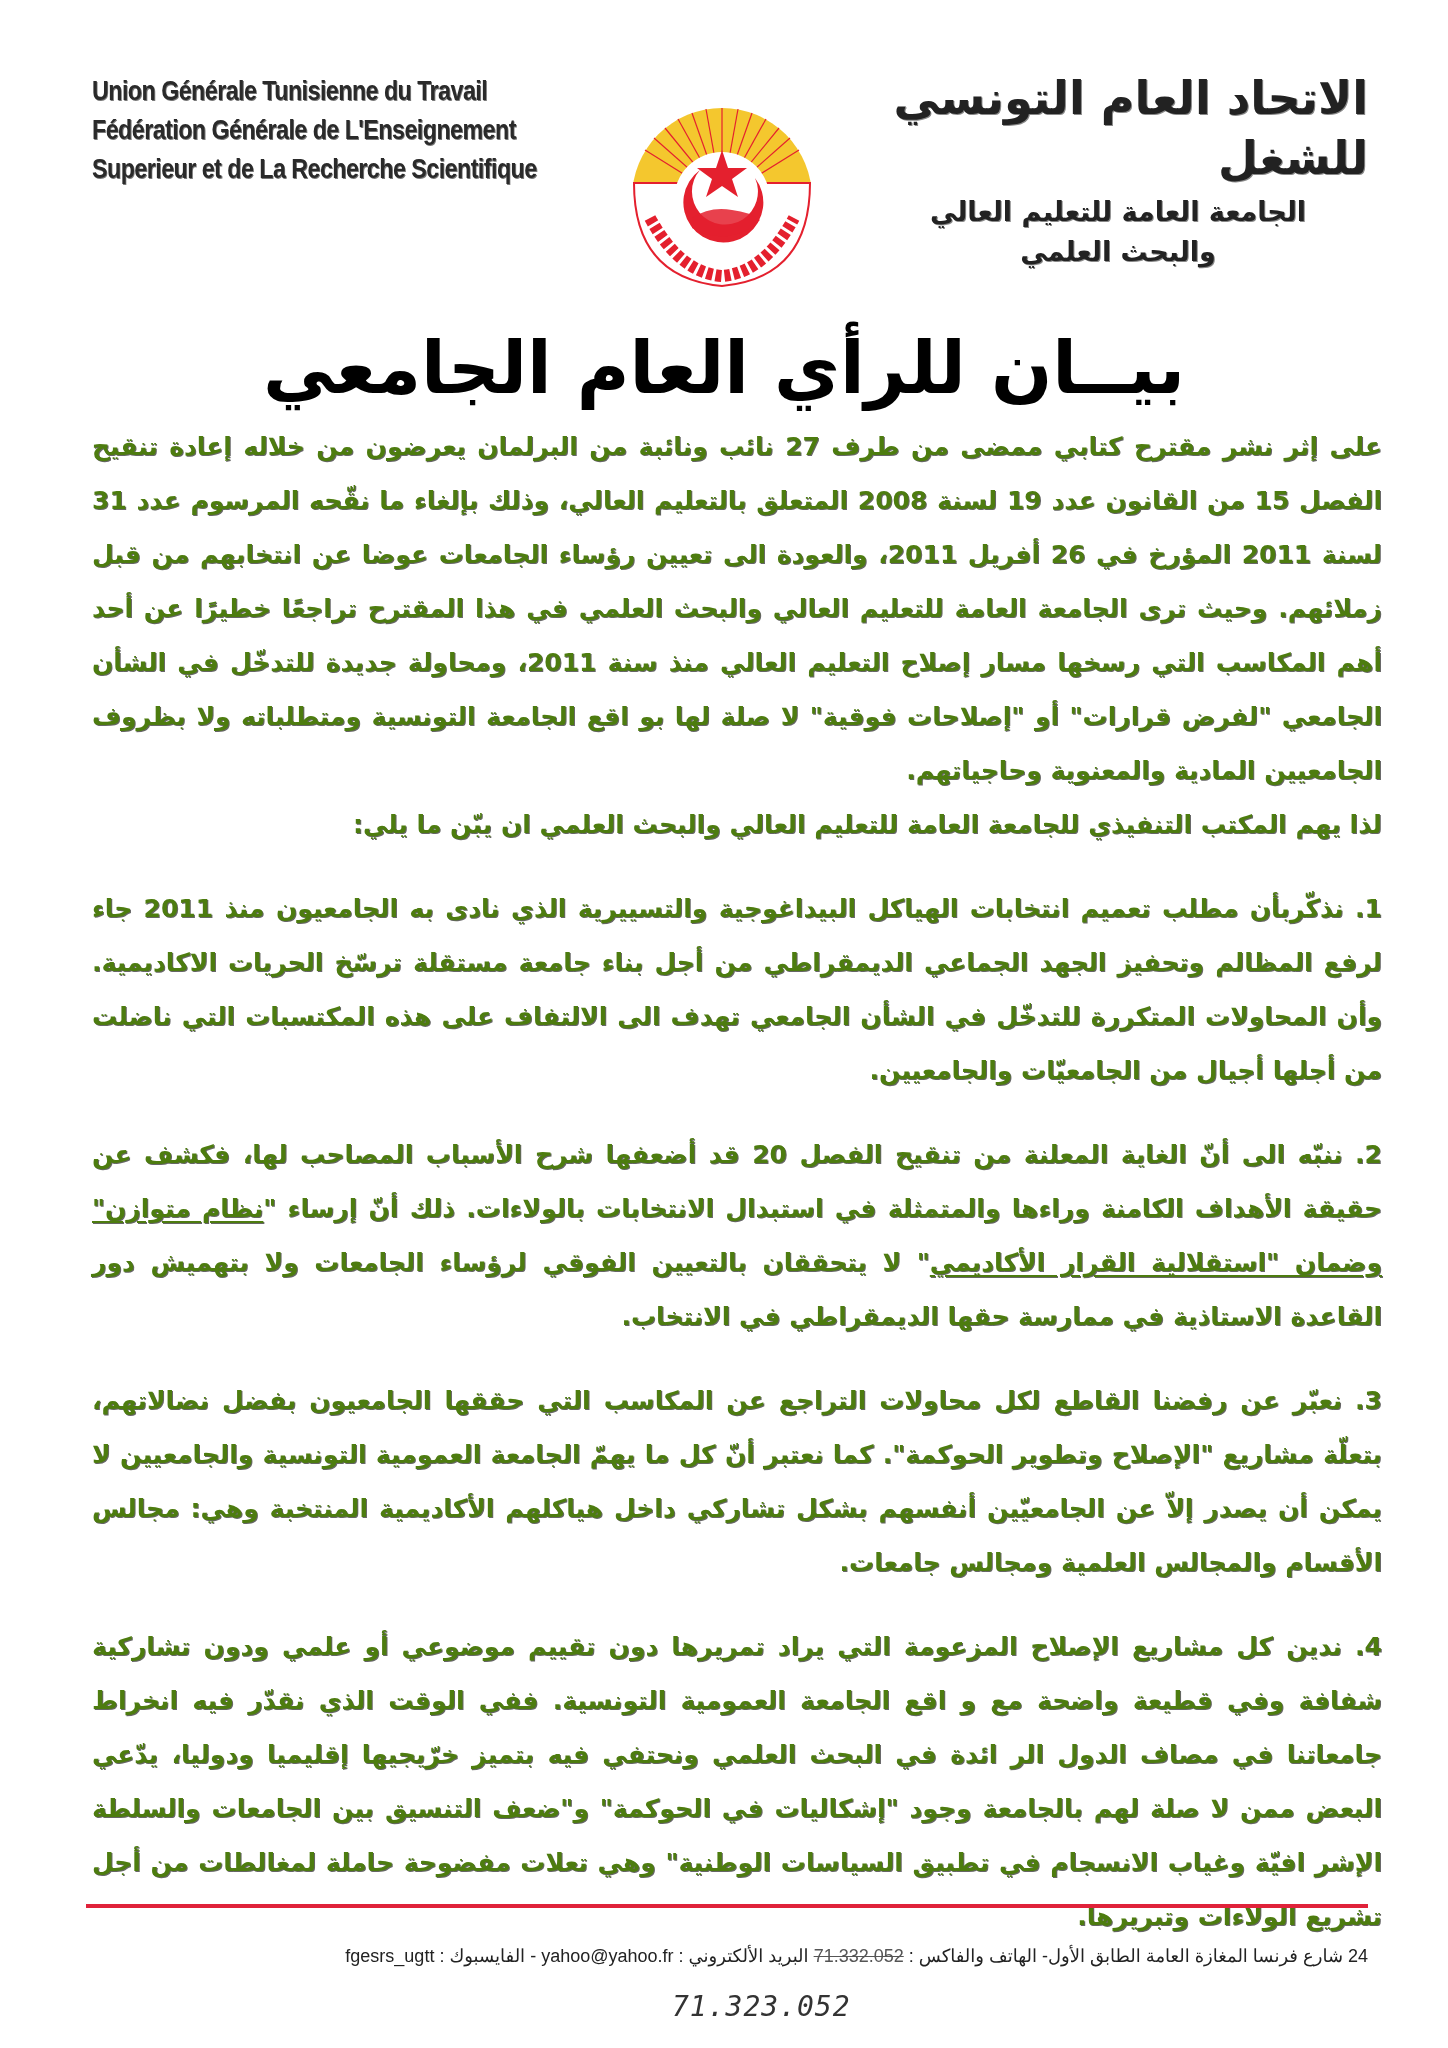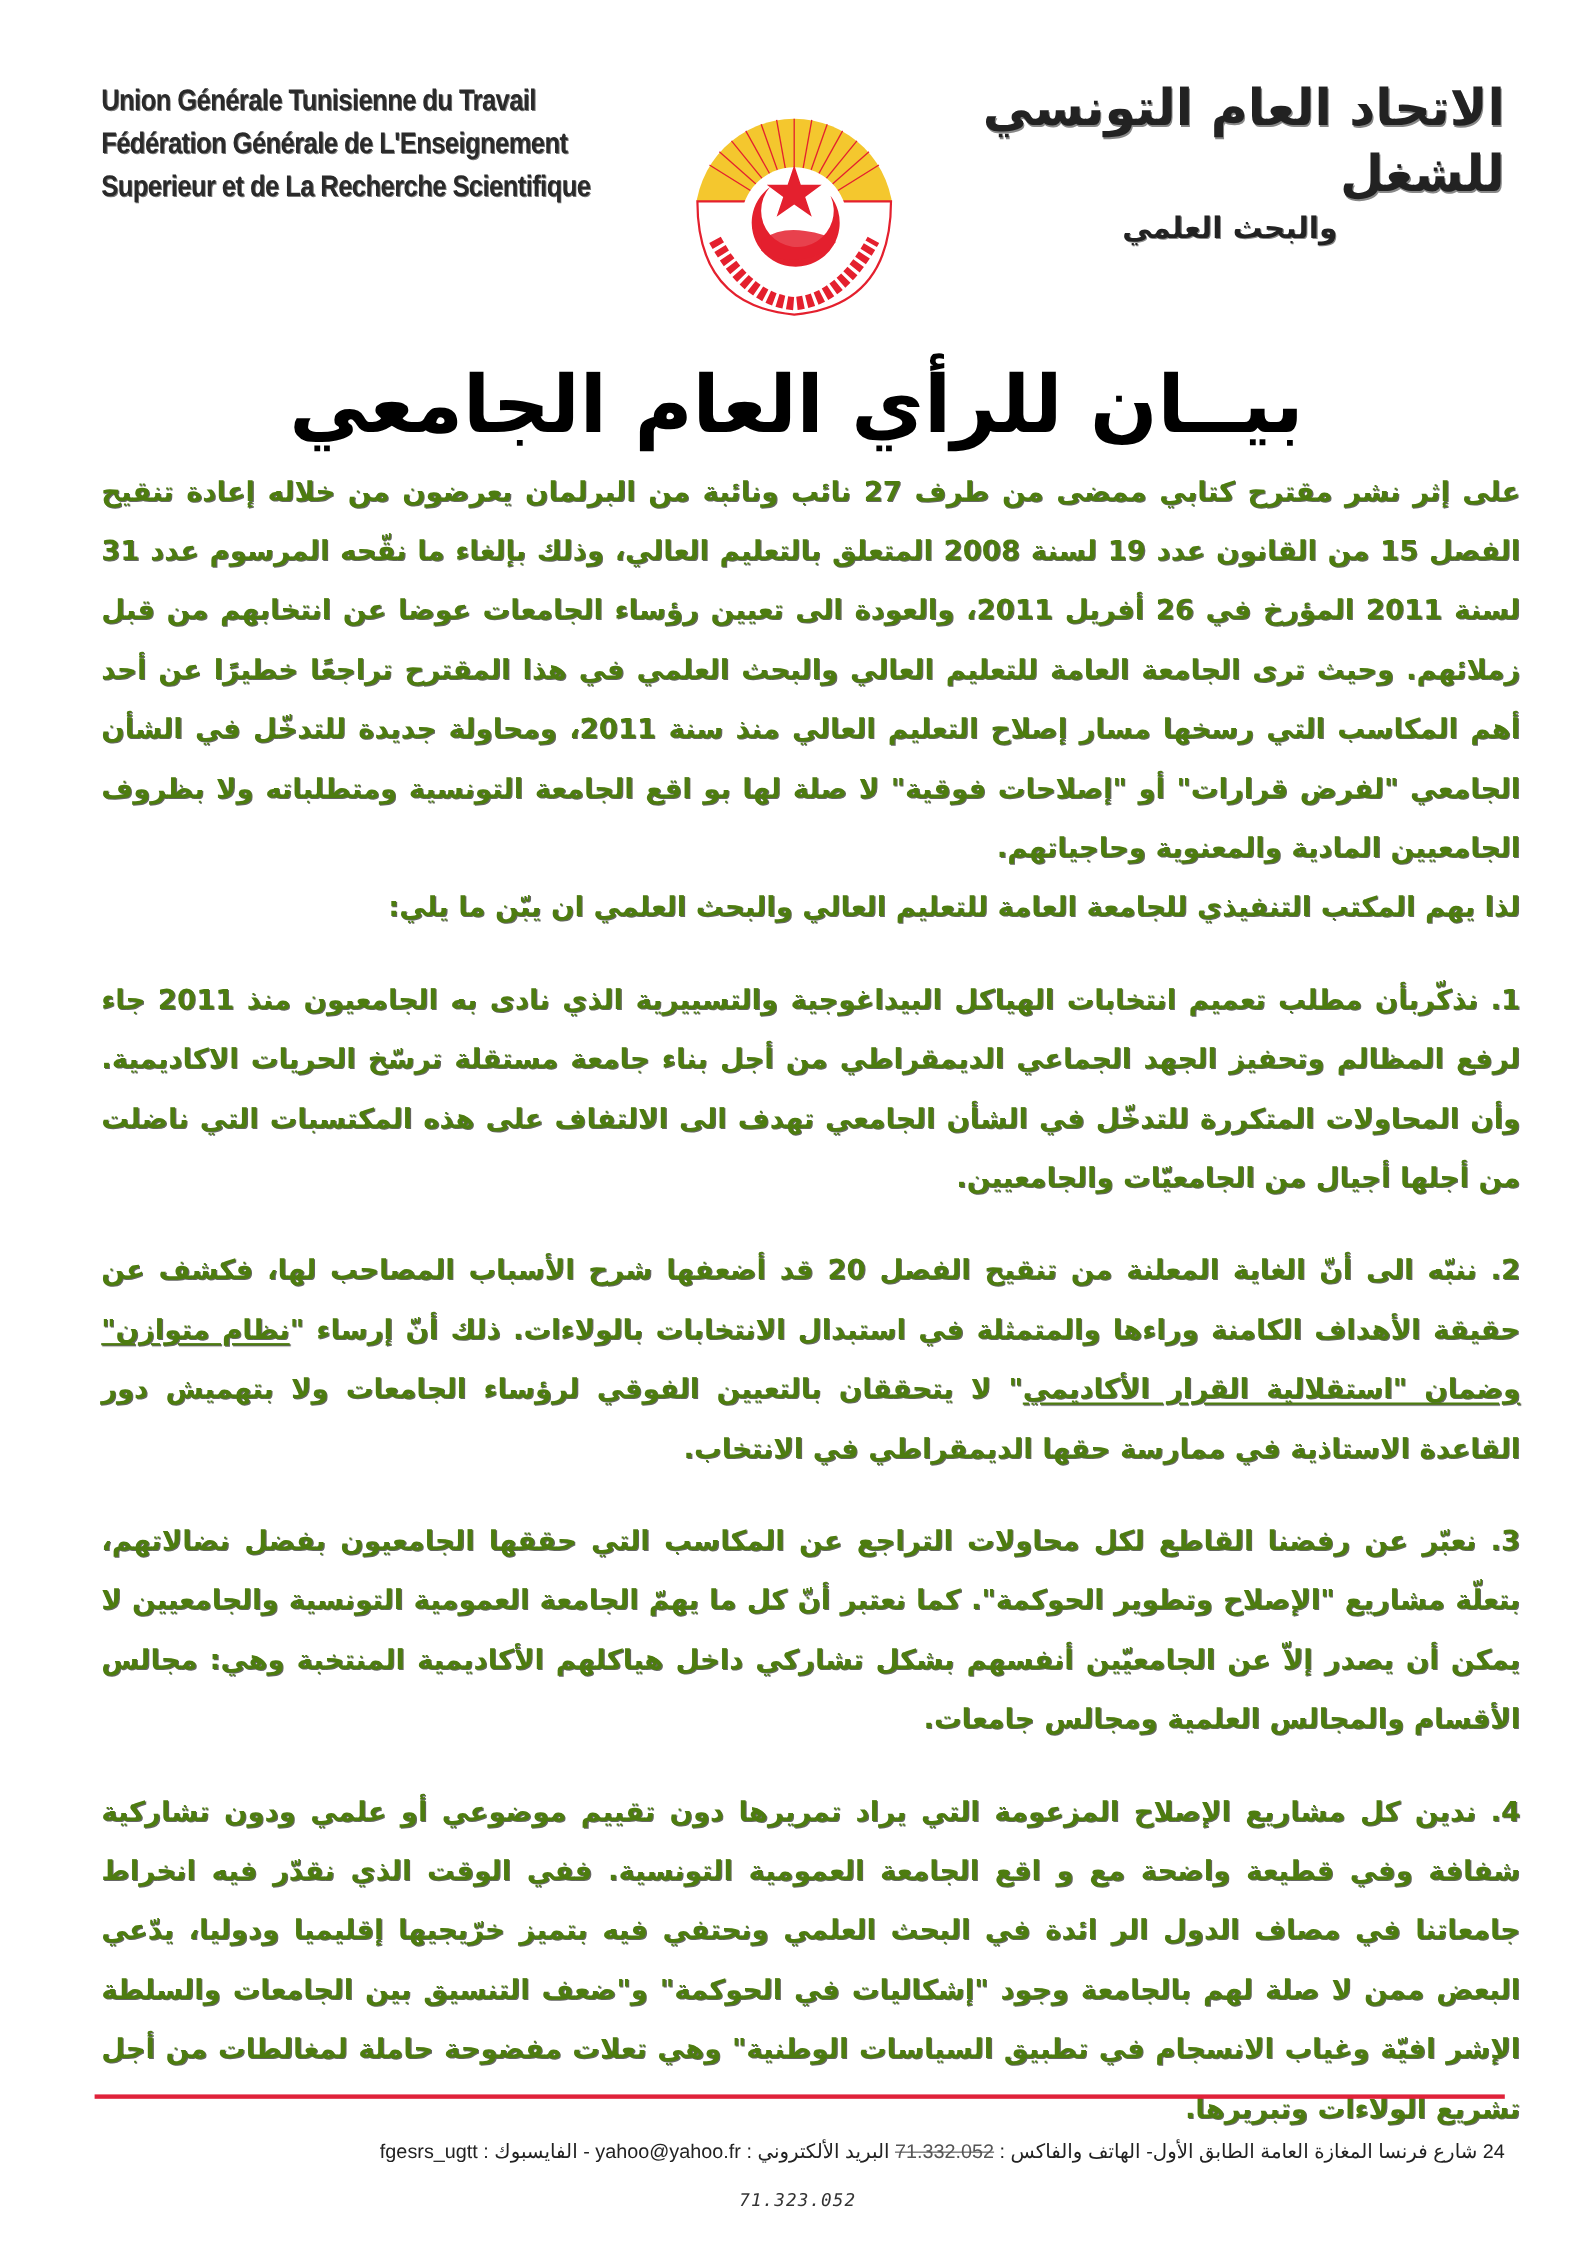--- a/index.html
+++ b/index.html
@@ -60,21 +60,21 @@
   .footer {
     position: absolute; left: 0; right: 0; top: 1945px; direction: rtl;
     font-family: "Liberation Sans", sans-serif; font-size: 18px; color: #222;
   }
   .footer-line {
     position: absolute; right: 80px; top: 0; white-space: nowrap;
   }
   .struck { text-decoration: line-through; color: #555; }
   .handwritten {
     position: absolute; left: 672px; top: 1990px;
-    font-family: "DejaVu Sans Mono", monospace; font-size: 16px; color: #333;
+    font-family: "DejaVu Sans Mono", monospace; font-size: 28px; color: #333;
     font-style: italic; letter-spacing: 1px;
   }
 </style>
 </head>
 <body>
 
 <div class="page">
 
   <div class="hdr-fr">
     <div>Union Générale Tunisienne du Travail</div>
@@ -107,20 +107,21 @@
     <path d="M14 95 Q14 190 102 198 Q190 190 190 95 Z" fill="#ffffff" stroke="#e4202e" stroke-width="2"></path>
     <circle cx="102" cy="112" r="48" fill="#ffffff"></circle>
     <path d="M80 82 A40 40 0 1 0 135 90 A33 33 0 1 1 80 82 Z" fill="#e4202e"></path>
     <polygon points="102,62 108,80 127,80 112,91 118,109 102,98 86,109 92,91 77,80 96,80" fill="#e4202e"></polygon>
     <path d="M72 130 Q90 118 112 122 Q130 124 140 132 Q128 145 108 148 Q88 150 72 140 Z" fill="#e4202e" opacity="0.85"></path>
     <path d="M30 130 Q60 185 102 188 Q144 185 174 130" fill="none" stroke="#e4202e" stroke-width="12" stroke-dasharray="6 3"></path>
   </svg>
 
   <div class="hdr-ar">
     <div class="l1">الاتحاد العام التونسي للشغل</div>
+    <div class="l2">الجامعة العامة للتعليم العالي</div>
     <div class="l3">والبحث العلمي</div>
   </div>
 
   <div class="title">بيــان للرأي العام الجامعي</div>
 
   <div class="body">
     <p class="intro-p">على إثر نشر مقترح كتابي ممضى من طرف 27 نائب ونائبة من البرلمان يعرضون من خلاله إعادة تنقيح الفصل 15 من القانون عدد 19 لسنة 2008 المتعلق بالتعليم العالي، وذلك بإلغاء ما نقّحه المرسوم عدد 31 لسنة 2011 المؤرخ في 26 أفريل 2011، والعودة الى تعيين رؤساء الجامعات عوضا عن انتخابهم من قبل زملائهم. وحيث ترى الجامعة العامة للتعليم العالي والبحث العلمي في هذا المقترح تراجعًا خطيرًا عن أحد أهم المكاسب التي رسخها مسار إصلاح التعليم العالي منذ سنة 2011، ومحاولة جديدة للتدخّل في الشأن الجامعي "لفرض قرارات" أو "إصلاحات فوقية" لا صلة لها بو اقع الجامعة التونسية ومتطلباته ولا بظروف الجامعيين المادية والمعنوية وحاجياتهم.</p>
     <p class="lead-p">لذا يهم المكتب التنفيذي للجامعة العامة للتعليم العالي والبحث العلمي ان يبّن ما يلي:</p>
 
     <ol class="items">

